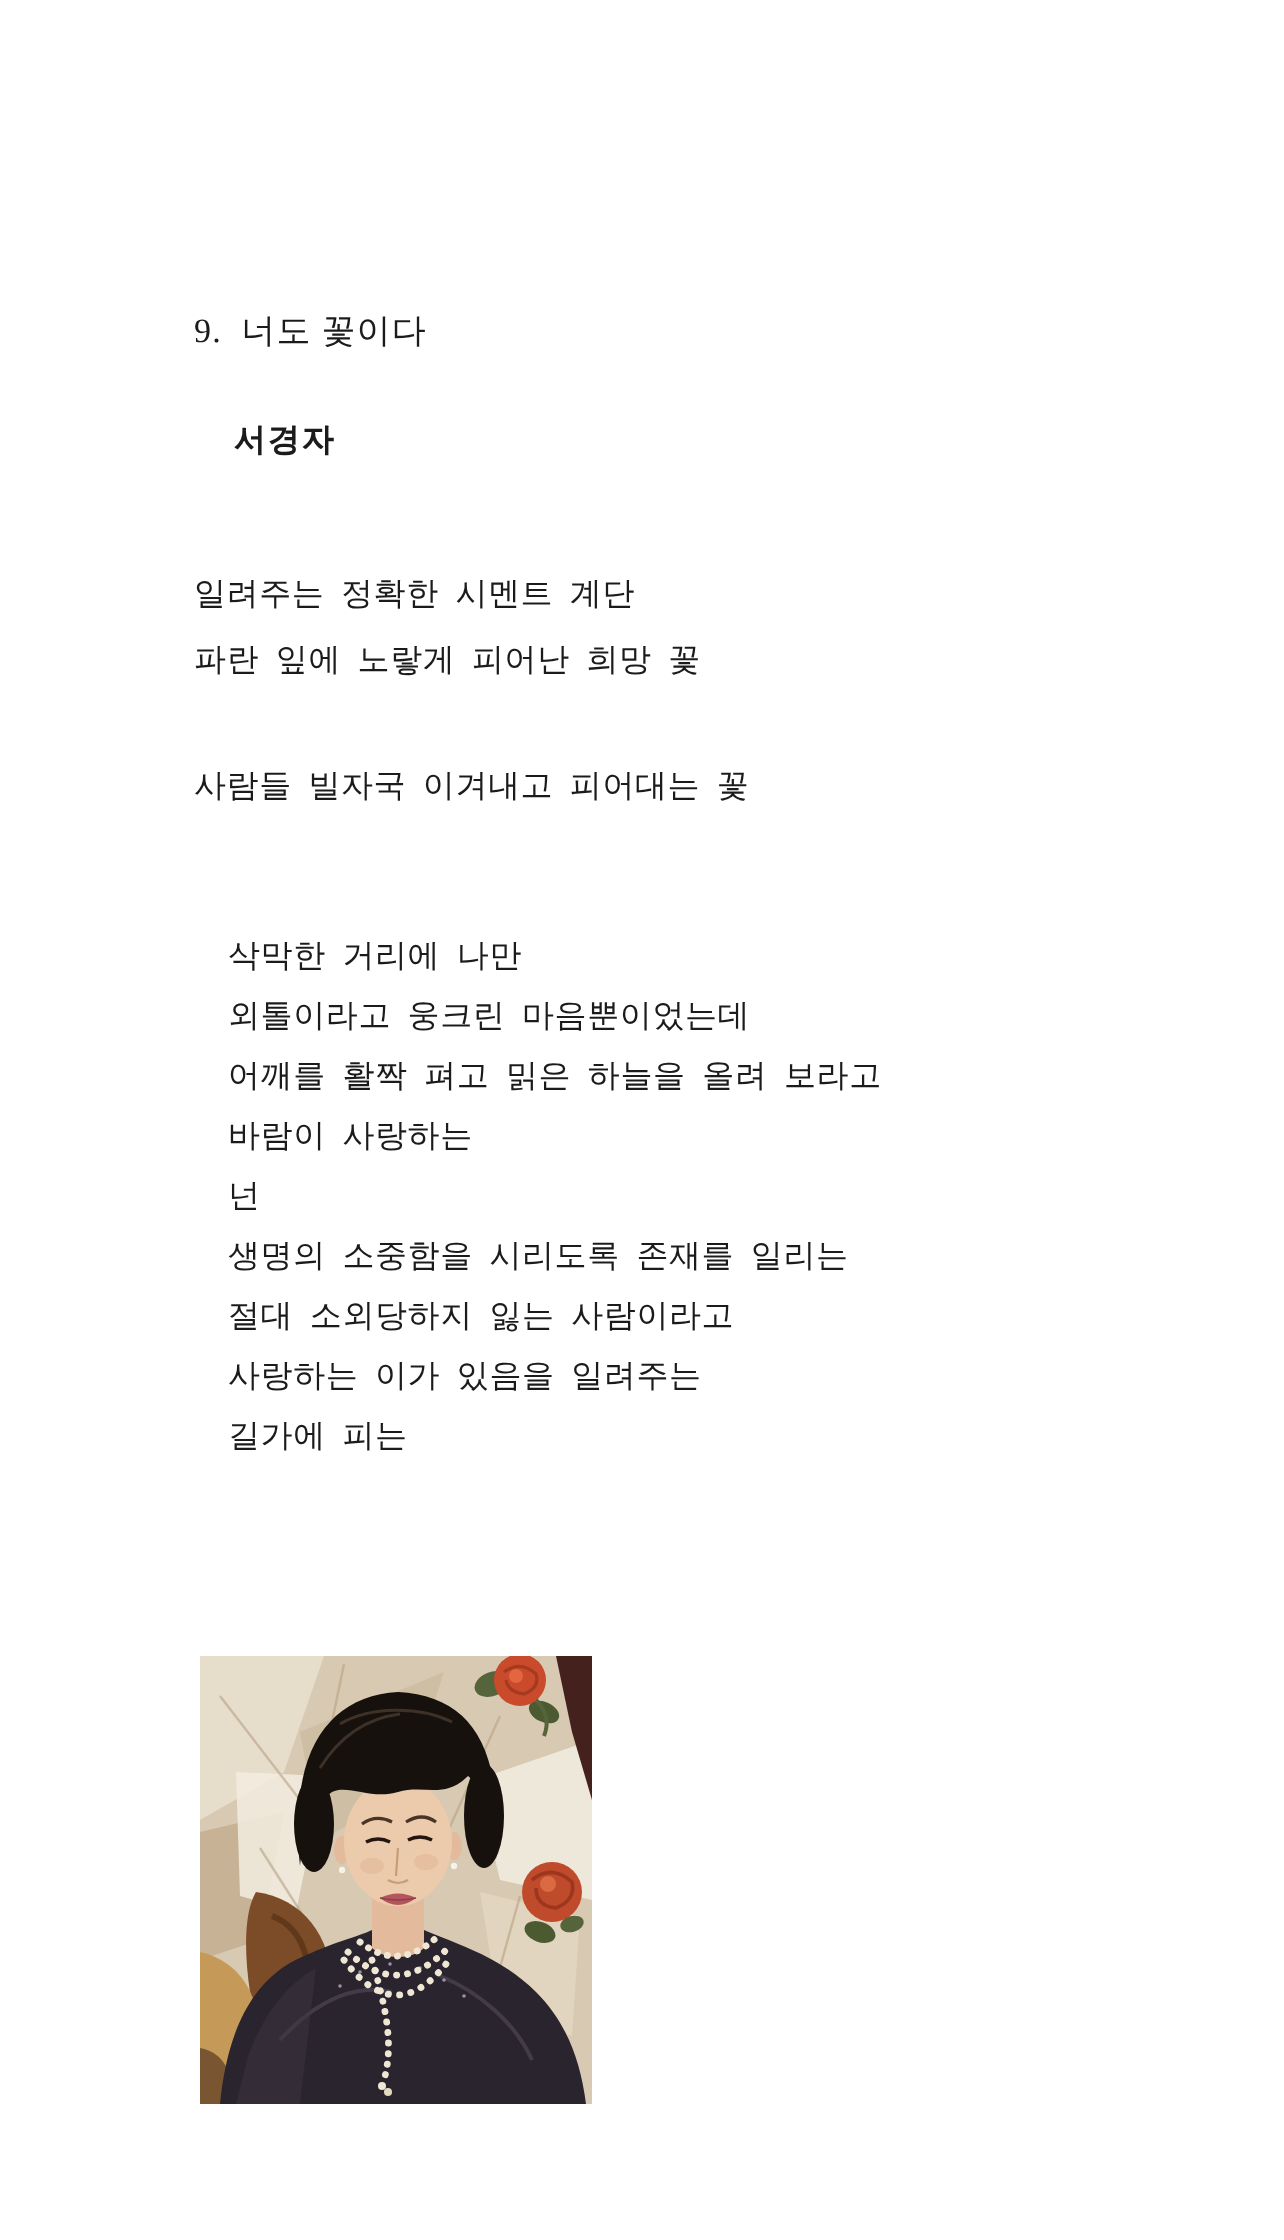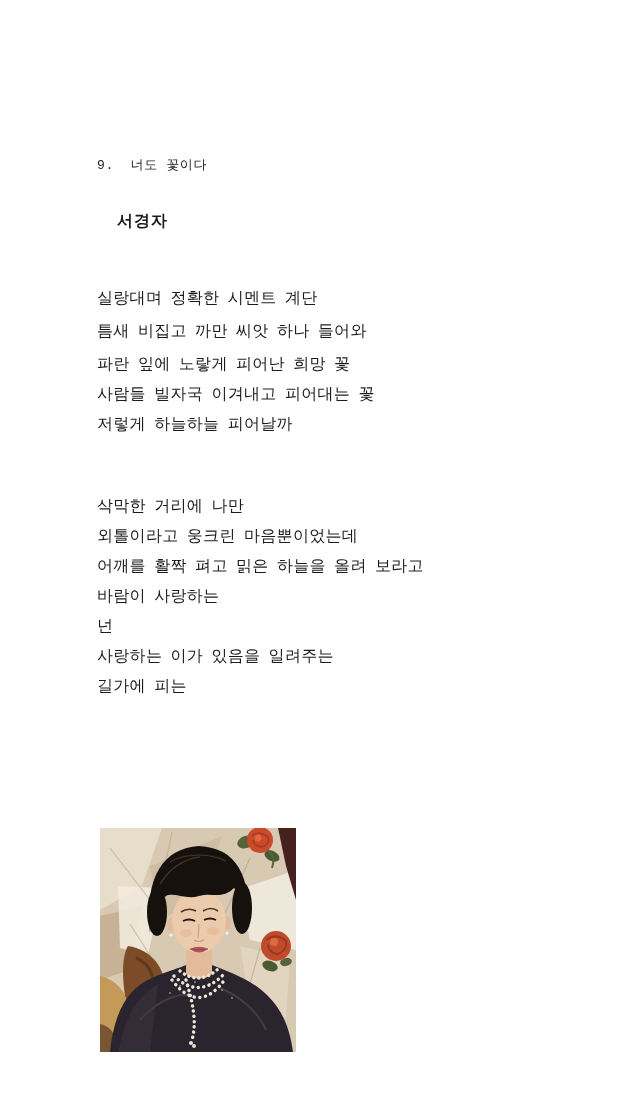--- a/index.html
+++ b/index.html
@@ -3,55 +3,55 @@
 <meta charset="utf-8">
 <style>
   html,body{margin:0;padding:0;}
   body{
     width:642px;height:1120px;background:#ffffff;position:relative;
     font-family:"Liberation Serif","DejaVu Serif",serif;color:#1b1b1b;
     overflow:hidden;
   }
   .abs{position:absolute;}
   .title{
-    left:97px;top:155px;font-size:13px;line-height:22px;
-    white-space:pre;letter-spacing:0.6px;font-family:Liberation Mono, monospace;
+    left:97px;top:155px;font-size:17px;line-height:22px;
+    white-space:pre;letter-spacing:0.6px;
   }
   .author{left:117px;top:211px;font-size:16px;line-height:20px;letter-spacing:1px;font-weight:bold;}
   .stanza{left:97px;font-size:16px;word-spacing:4px;letter-spacing:0.3px;}
   #stanza-1{top:281px;line-height:33px;}
   #stanza-2{top:379px;line-height:30px;}
-  #stanza-3{top:491px;line-height:30px;}
+  #stanza-3{top:464px;line-height:30px;margin-left:17px;}
   .photo-frame{left:100px;top:828px;width:196px;height:224px;}
   .photo-frame svg{display:block;width:196px;height:224px;}
 </style>
 </head>
 <body>
 
 <div class="abs title">9.  너도 꽃이다</div>
 
 <div class="abs author">서경자</div>
 
 <div class="abs stanza" id="stanza-1">
-  <div>실랑대며 정확한 시멘트 계단</div>
-  <div>틈새 비집고 까만 씨앗 하나 들어와</div>
+  <div>일려주는 정확한 시멘트 계단</div>
   <div>파란 잎에 노랗게 피어난 희망 꽃</div>
 </div>
 
 <div class="abs stanza" id="stanza-2">
   <div>사람들 빌자국 이겨내고 피어대는 꽃</div>
-  <div>저렇게 하늘하늘 피어날까</div>
 </div>
 
 <div class="abs stanza" id="stanza-3">
   <div>삭막한 거리에 나만</div>
   <div>외톨이라고 웅크린 마음뿐이었는데</div>
   <div>어깨를 활짝 펴고 밁은 하늘을 올려 보라고</div>
   <div>바람이 사랑하는</div>
   <div>넌</div>
+  <div>생명의 소중함을 시리도록 존재를 일리는</div>
+  <div>절대 소외당하지 잃는 사람이라고</div>
   <div>사랑하는 이가 있음을 일려주는</div>
   <div>길가에 피는</div>
 </div>
 
 <div class="abs photo-frame">
   <svg viewBox="0 0 196 224" xmlns="http://www.w3.org/2000/svg">
 
     <g>
       <rect x="0" y="0" width="196" height="224" fill="#d8c9b2"></rect>
       <polygon points="0,0 62,0 42,58 0,82" fill="#e9dfcd" opacity="0.9"></polygon>

